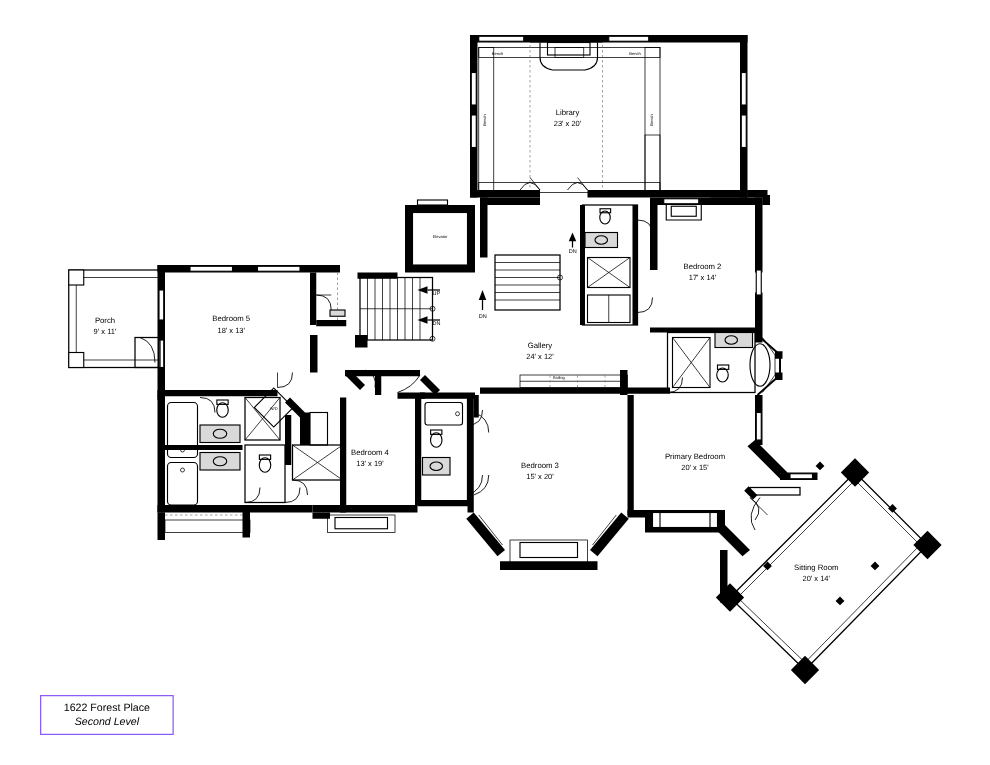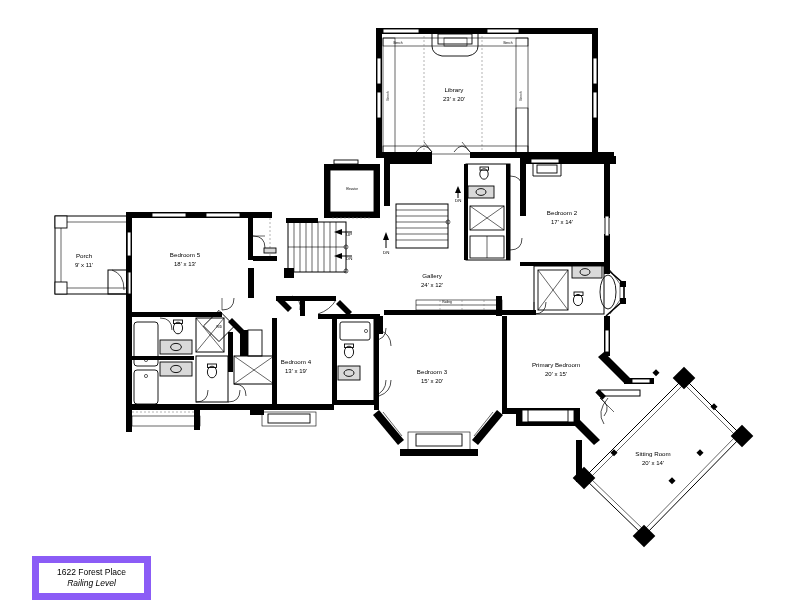--- a/index.html
+++ b/index.html
@@ -57,21 +57,21 @@
     text-anchor: start;
   }
 
   
   #title-block {
     position: absolute;
     left: 32px;
     top: 556px;
     width: 105px;
     height: 30px;
-    border: 7px solid #8b5cf6;
+    border: 1px solid #8b5cf6;
     background: #ffffff;
     display: flex;
     flex-direction: column;
     align-items: center;
     justify-content: center;
   }
   #title-block .tb-line1 {
     font-size: 8.5px;
     color: #000000;
     line-height: 1.25;
@@ -469,14 +469,14 @@
       <rect class="wall-solid" x="610" y="156" width="6" height="8"></rect>
       <rect class="wall-solid" x="598" y="152" width="16" height="6"></rect>
       <rect class="wall-solid" x="568" y="152" width="30" height="6"></rect>
     </g>
 
   </svg>
 </div>
 
 <div id="title-block">
   <div class="tb-line1">1622 Forest Place</div>
-  <div class="tb-line2">Railing Level</div>
+  <div class="tb-line2">Second Level</div>
 </div>
 
 </body></html>

